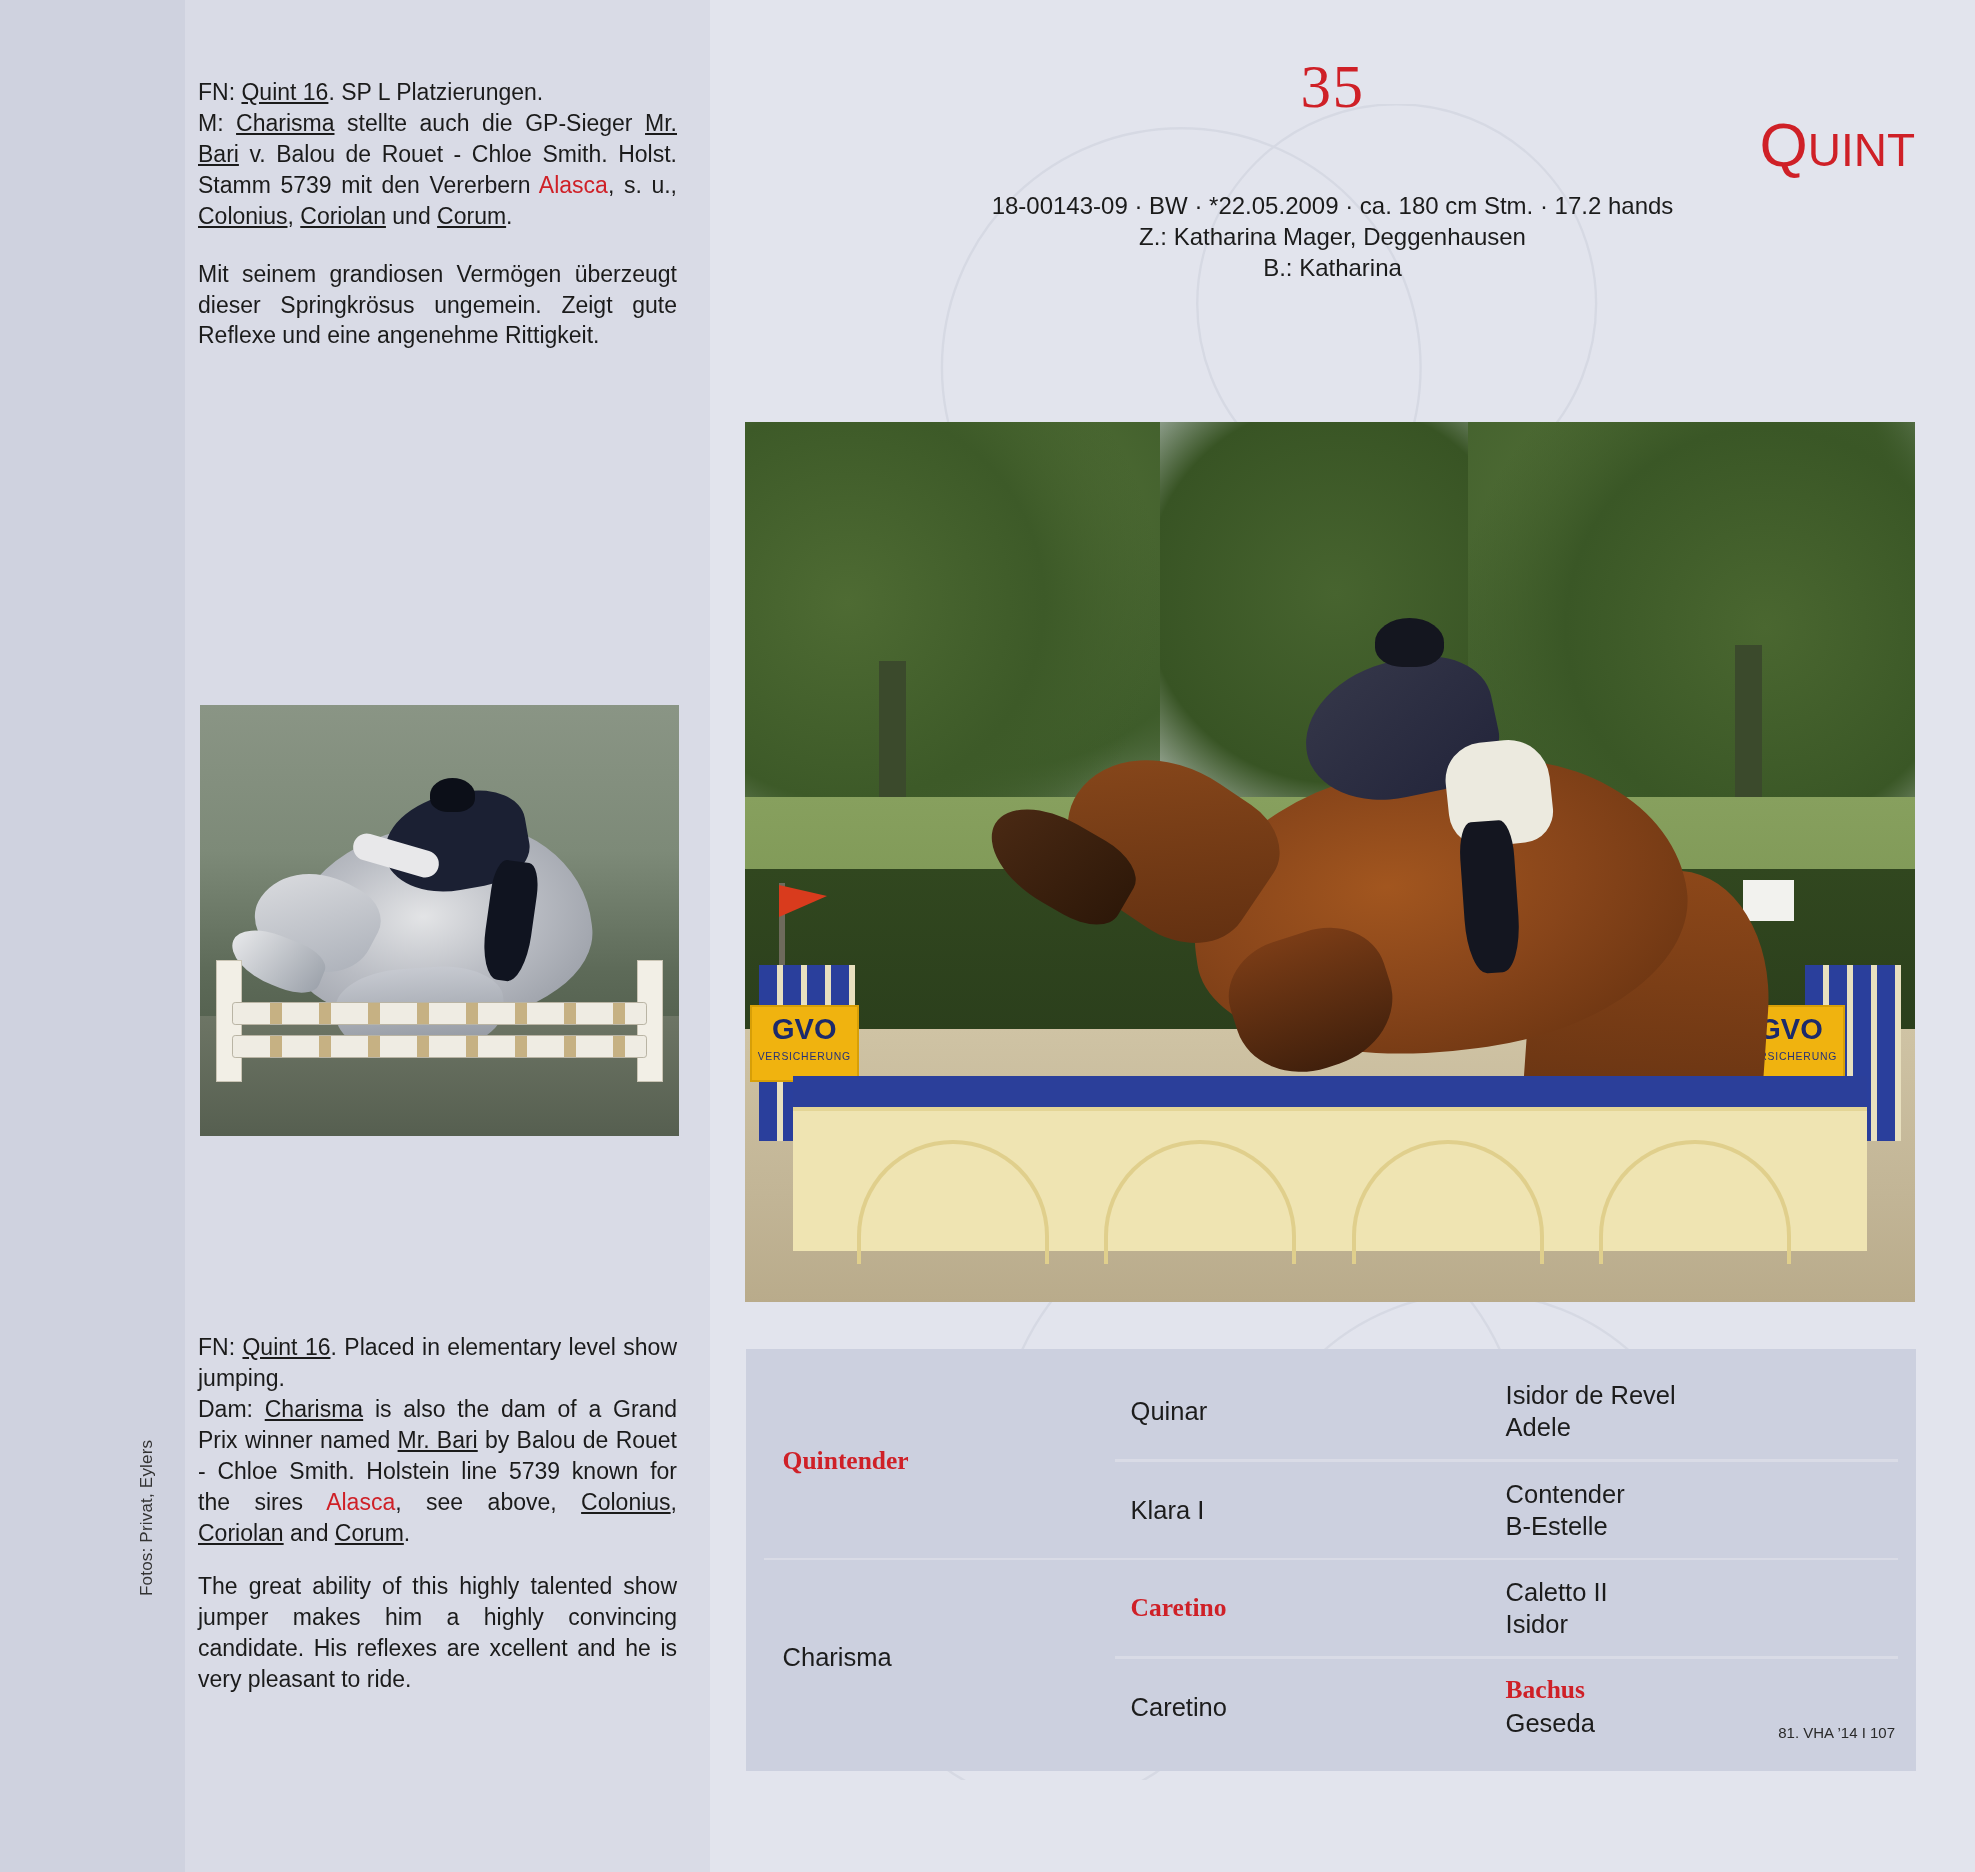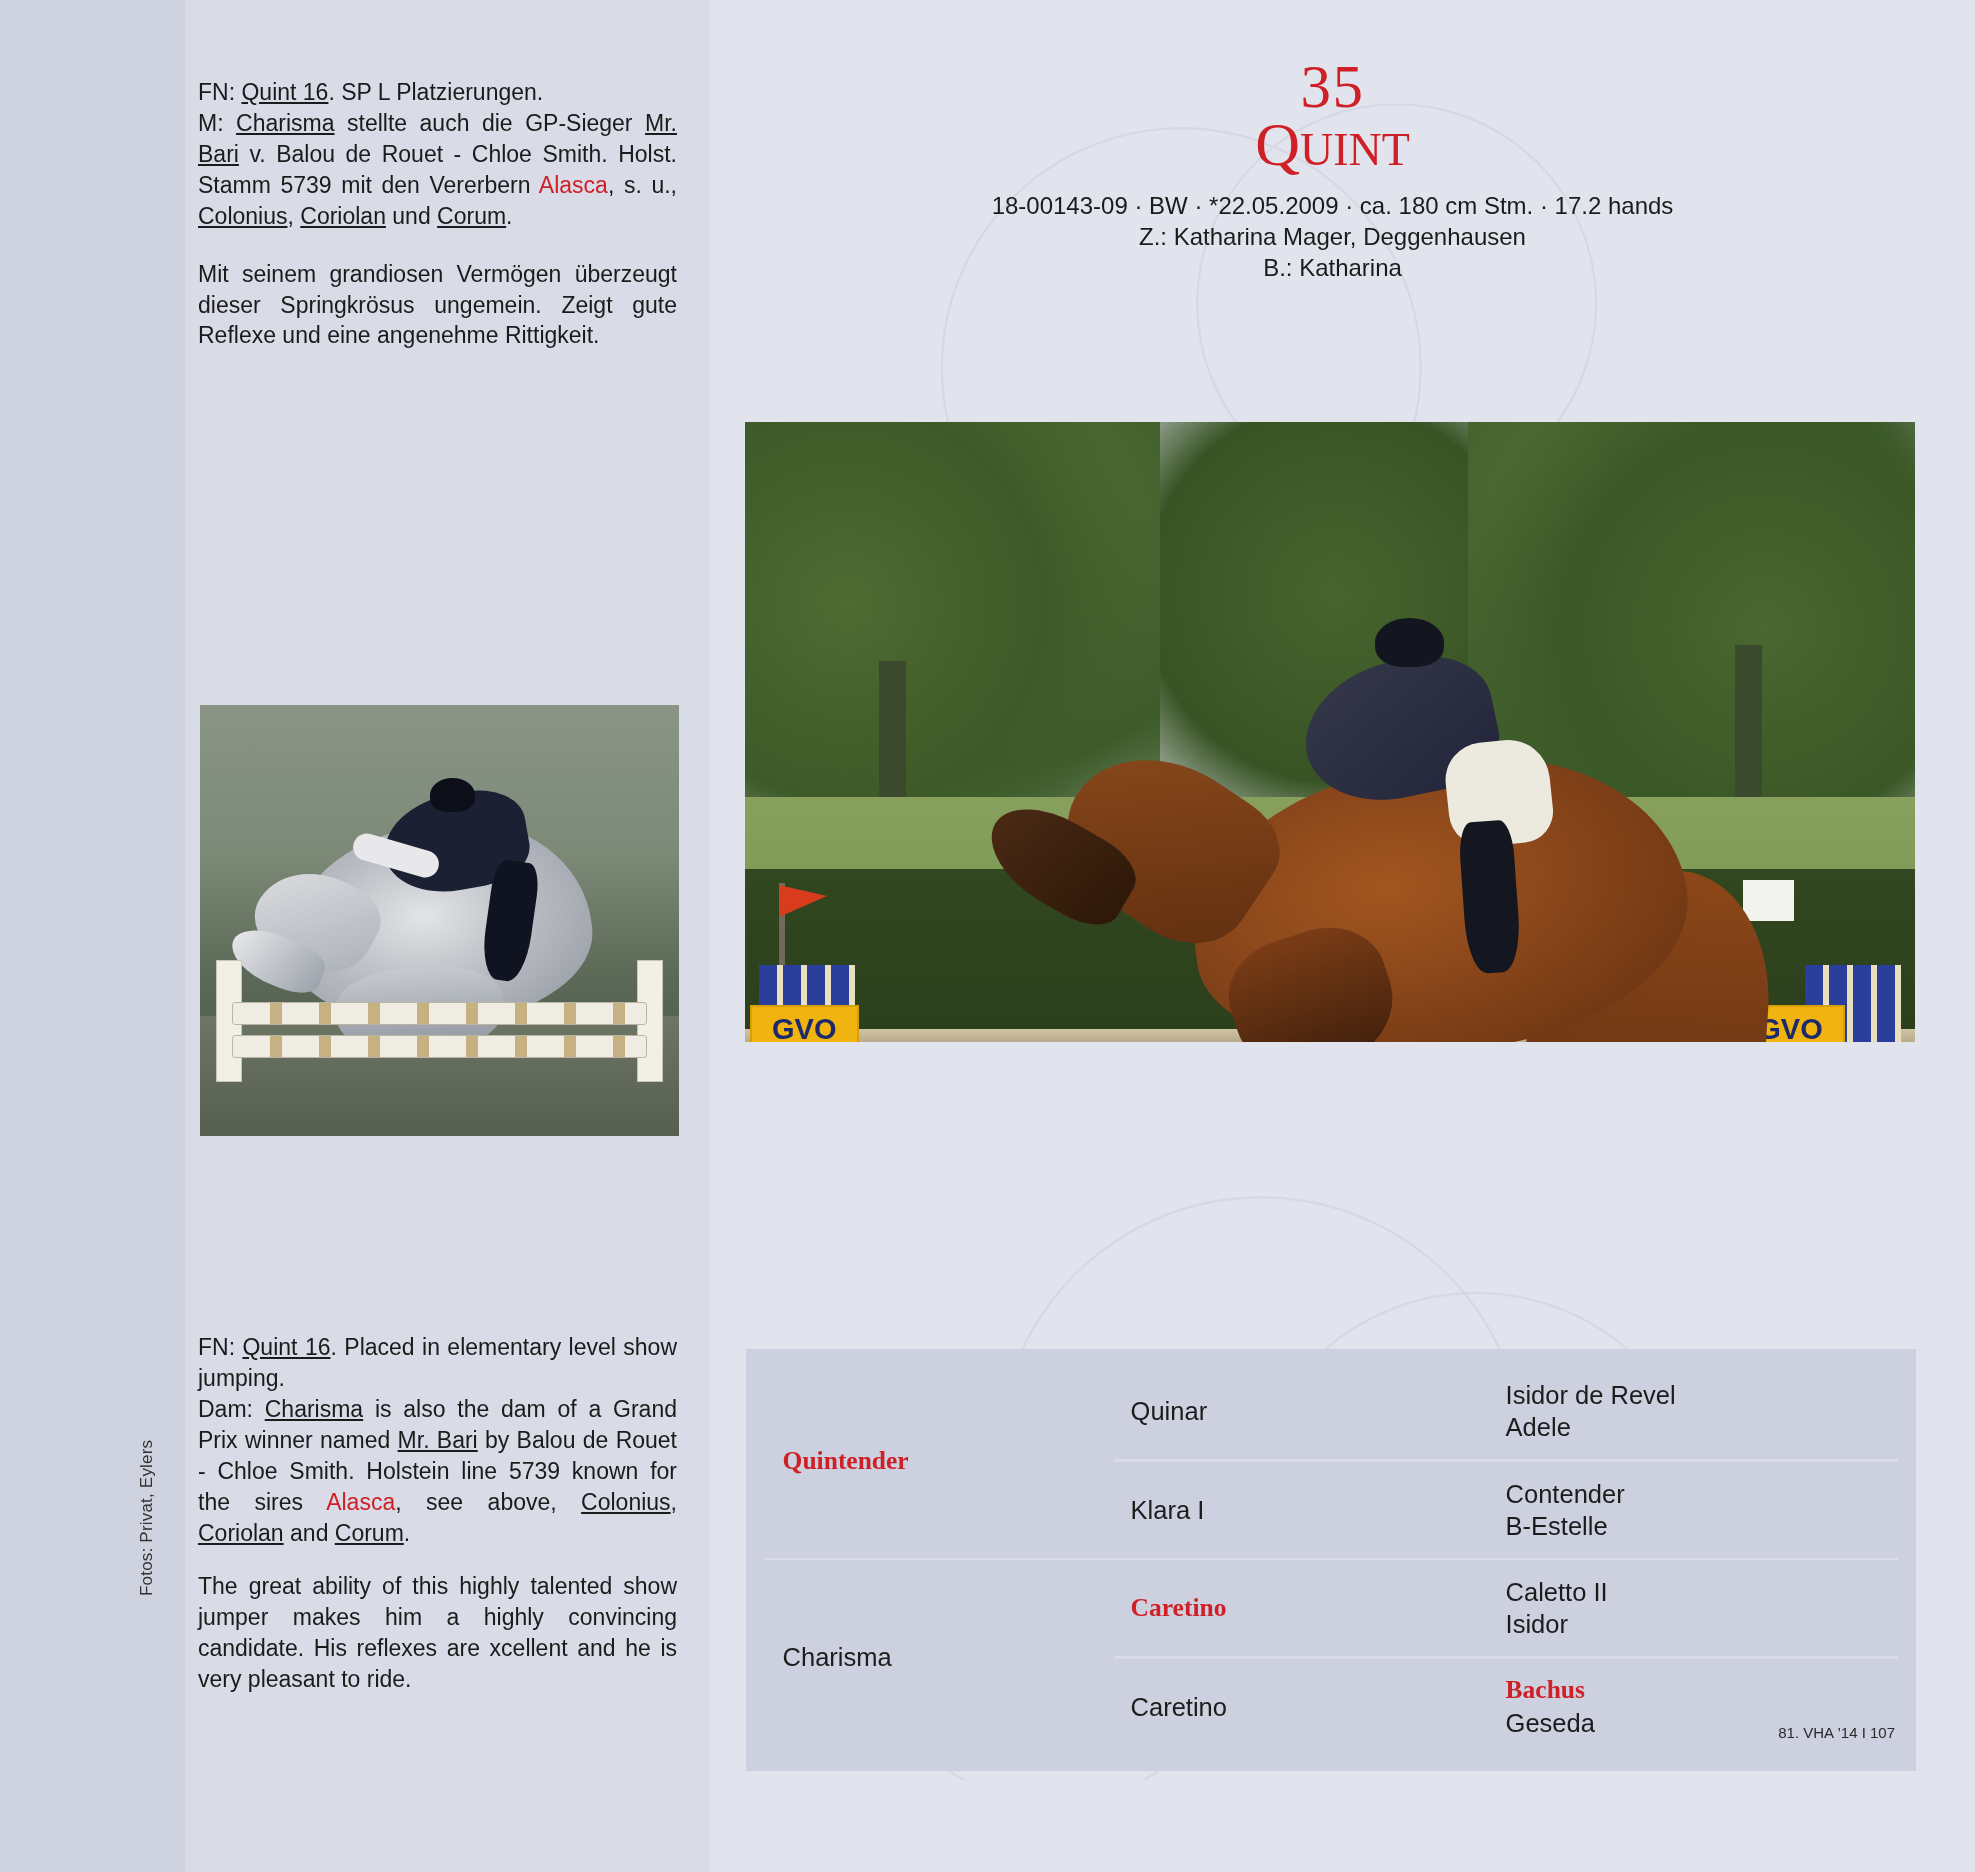--- a/index.html
+++ b/index.html
@@ -200,43 +200,44 @@
     text-align: center;
   }
   .hnum {
     font-family: "Liberation Serif", serif;
     color: #cf2027;
     font-size: 61px;
     line-height: 1;
     letter-spacing: 1.6px;
   }
   .hname {
-    font-family: Liberation Serif, serif;
+    font-family: Liberation Sans, sans-serif;
     color: #cf2027;
     font-size: 62px;
     line-height: 1.05;
     margin-top: -4.8px;
+    text-align: right;
   }
   .hname .small {
     font-size: 46px;
   }
   .hmeta {
     font-size: 24px;
     line-height: 1.3;
     margin-top: 12.8px;
     color: #1b1b1b;
   }
 
   
   .main-photo {
     position: absolute;
     left: 745px;
     top: 422px;
     width: 1170px;
-    height: 620px;
+    height: 880px;
     overflow: hidden;
     background: #6b8a4e;
   }
   .mp-sky {
     position: absolute; left:0; top:0; right:0; height: 447px;
     background: linear-gradient(180deg,#cdd4d8 0%, #d8dde0 55%, #c9d1cf 100%);
   }
   .mp-trees-l {
     position: absolute; left: -32px; top: -24px; width: 447px; height: 511px;
     background: radial-gradient(circle at 30% 40%, #4e6b33 0%, #3d5a28 45%, rgba(61,90,40,0) 72%),

